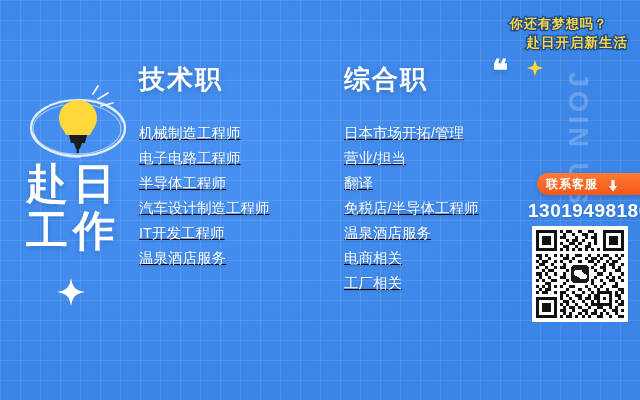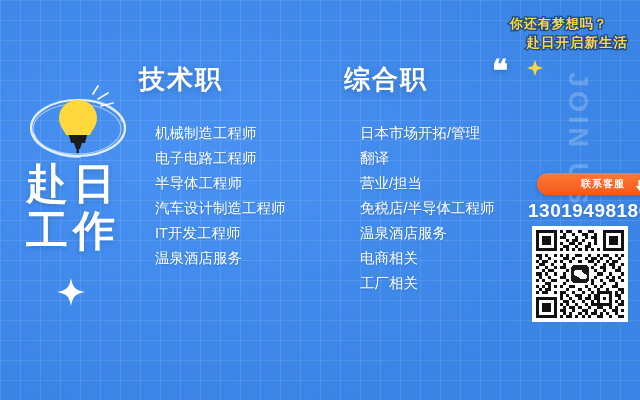--- a/index.html
+++ b/index.html
@@ -39,21 +39,21 @@
 
   
   .col { position:absolute; top:62px; }
   .col-tech { left:139px; }
   .col-gen  { left:344px; }
   .col-head {
     color:#ffffff; font-weight:bold; font-size:26px; letter-spacing:2px;
     text-shadow:0 2px 6px rgba(18,55,115,0.35);
     margin:0 0 24px 0; white-space:nowrap;
   }
-  .col-list { margin:16px; padding:0; list-style:none; }
+  .col-list { margin:0; padding:0; list-style:none;text-decoration:underline; }
   .col-list li {
     color:#ffffff; font-size:14.5px; line-height:25px; white-space:nowrap;
     text-shadow:0 1px 2px rgba(20,60,120,0.30);
   }
 
   
   .slogan { position:absolute; right:12px; top:14px; text-align:center; }
   .slogan div {
     font-weight:bold; font-size:13px; letter-spacing:1px; white-space:nowrap;
     color:#ffd83b; line-height:19px;
@@ -83,23 +83,22 @@
   
   .contact-btn {
     position:absolute; left:537px; top:173px; width:115px; height:22px;
     background:linear-gradient(to bottom,#ff7b33,#f4581a);
     border-radius:11px;
     box-shadow:0 2px 5px rgba(30,50,90,0.25);
     display:flex; align-items:center; justify-content:flex-start;
     padding:0 9px; box-sizing:border-box;
   }
   .contact-btn .lbl {
-    color:#ffffff; font-size:10px; font-weight:bold; letter-spacing:1px;
+    color:#ffffff; font-size:12px; font-weight:bold; letter-spacing:1px;
     white-space:nowrap;
-    margin-left:35px;
   }
   .contact-btn .arrow { margin-left:10px; width:10px; height:12px; }
 
   .phone {
     position:absolute; left:528px; top:200px;
     color:#ffffff; font-weight:bold; font-size:19px; letter-spacing:0.5px;
     text-shadow:0 1px 3px rgba(20,60,120,0.30);
     white-space:nowrap;
   }
 
@@ -156,22 +155,22 @@
       <li>汽车设计制造工程师</li>
       <li>IT开发工程师</li>
       <li>温泉酒店服务</li>
     </ul>
   </div>
 
   <div class="col col-gen">
     <div class="col-head">综合职</div>
     <ul class="col-list">
       <li>日本市场开拓/管理</li>
+      <li>营业/担当</li>
       <li>翻译</li>
-      <li>营业/担当</li>
       <li>免税店/半导体工程师</li>
       <li>温泉酒店服务</li>
       <li>电商相关</li>
       <li>工厂相关</li>
     </ul>
   </div>
 
   <div class="slogan">
     <div class="l1">你还有梦想吗？</div>
     <div class="l2">赴日开启新生活</div>

